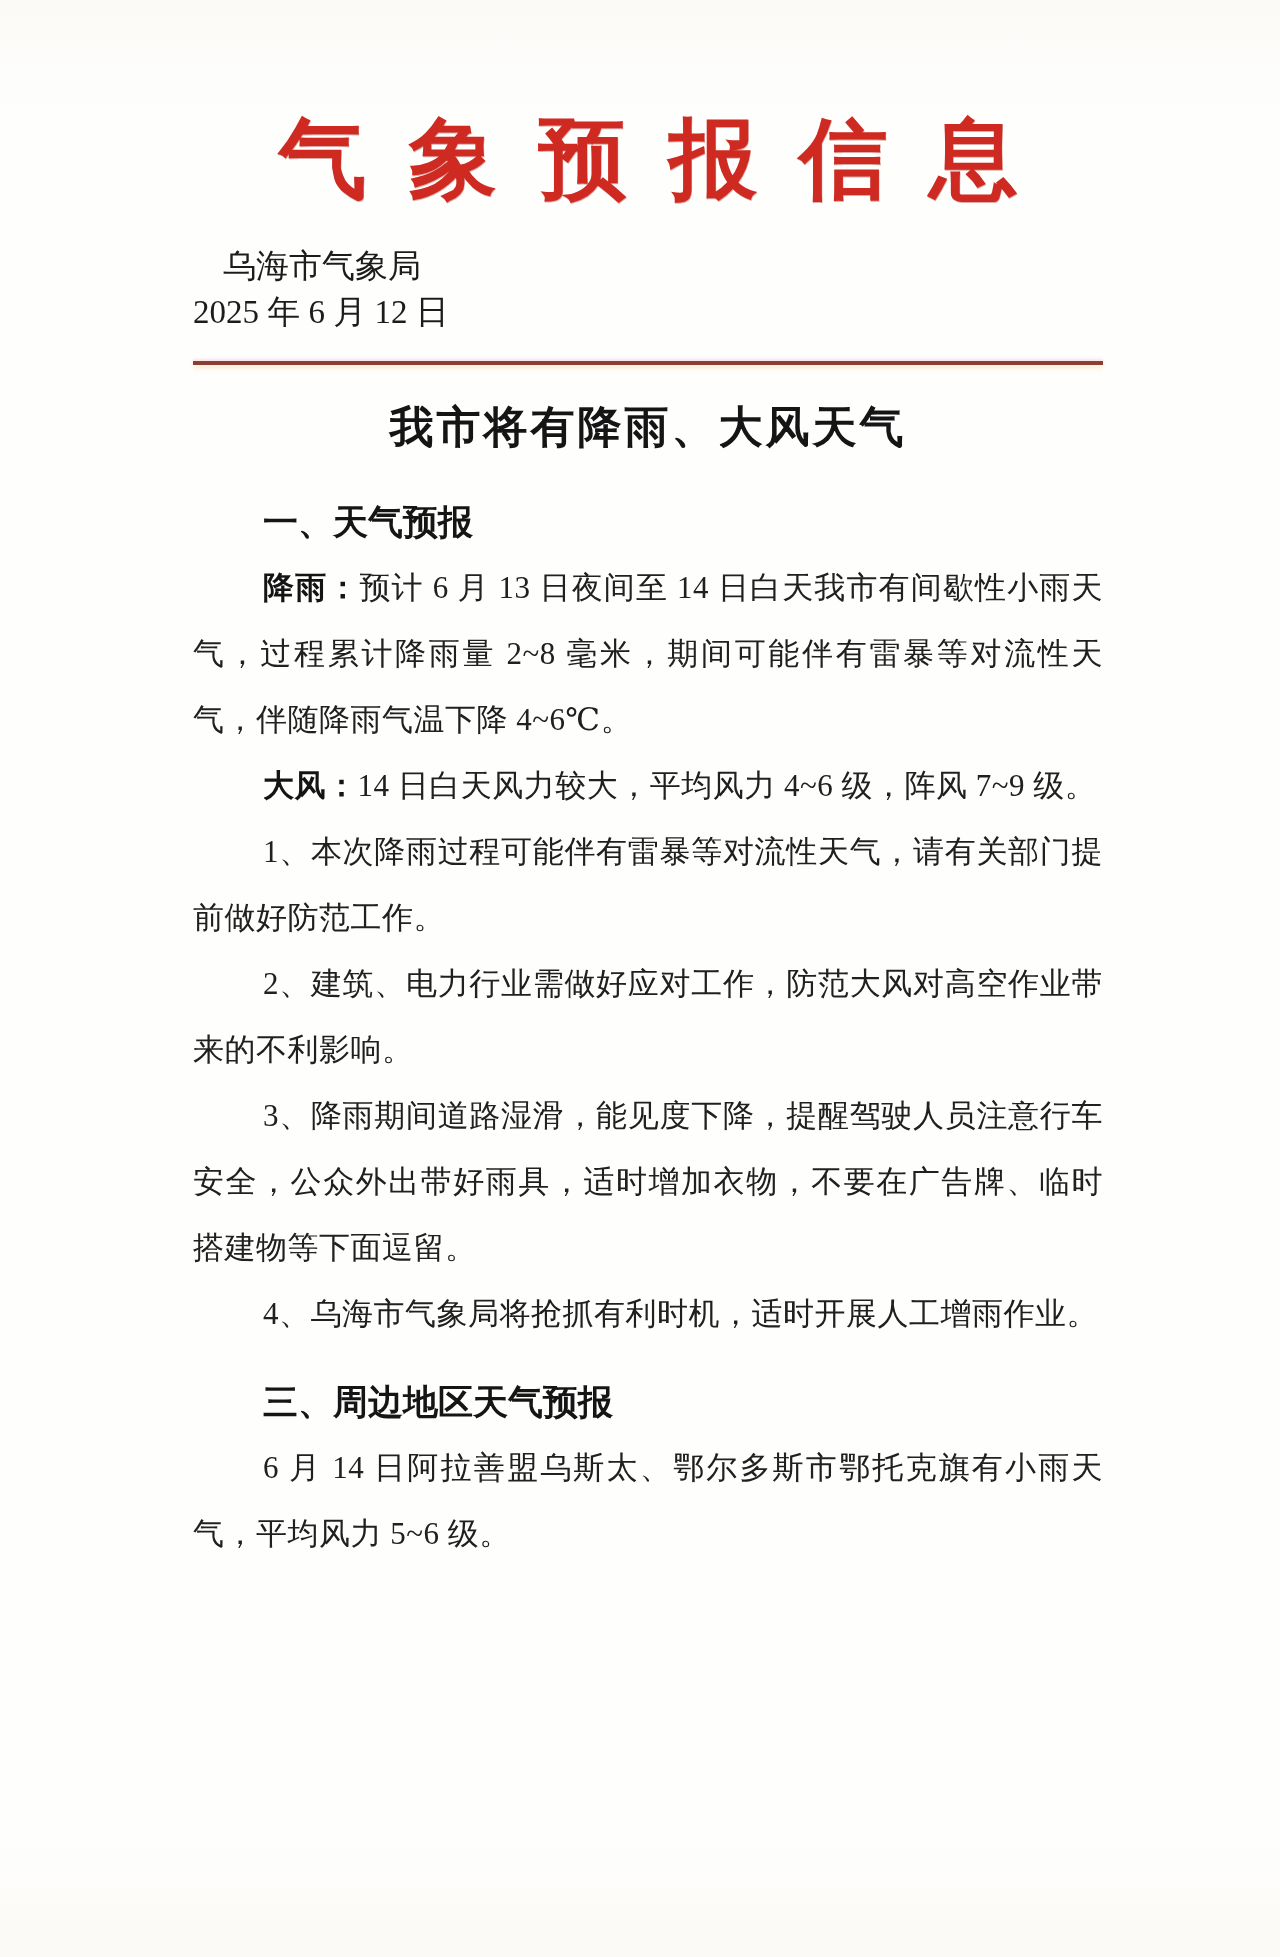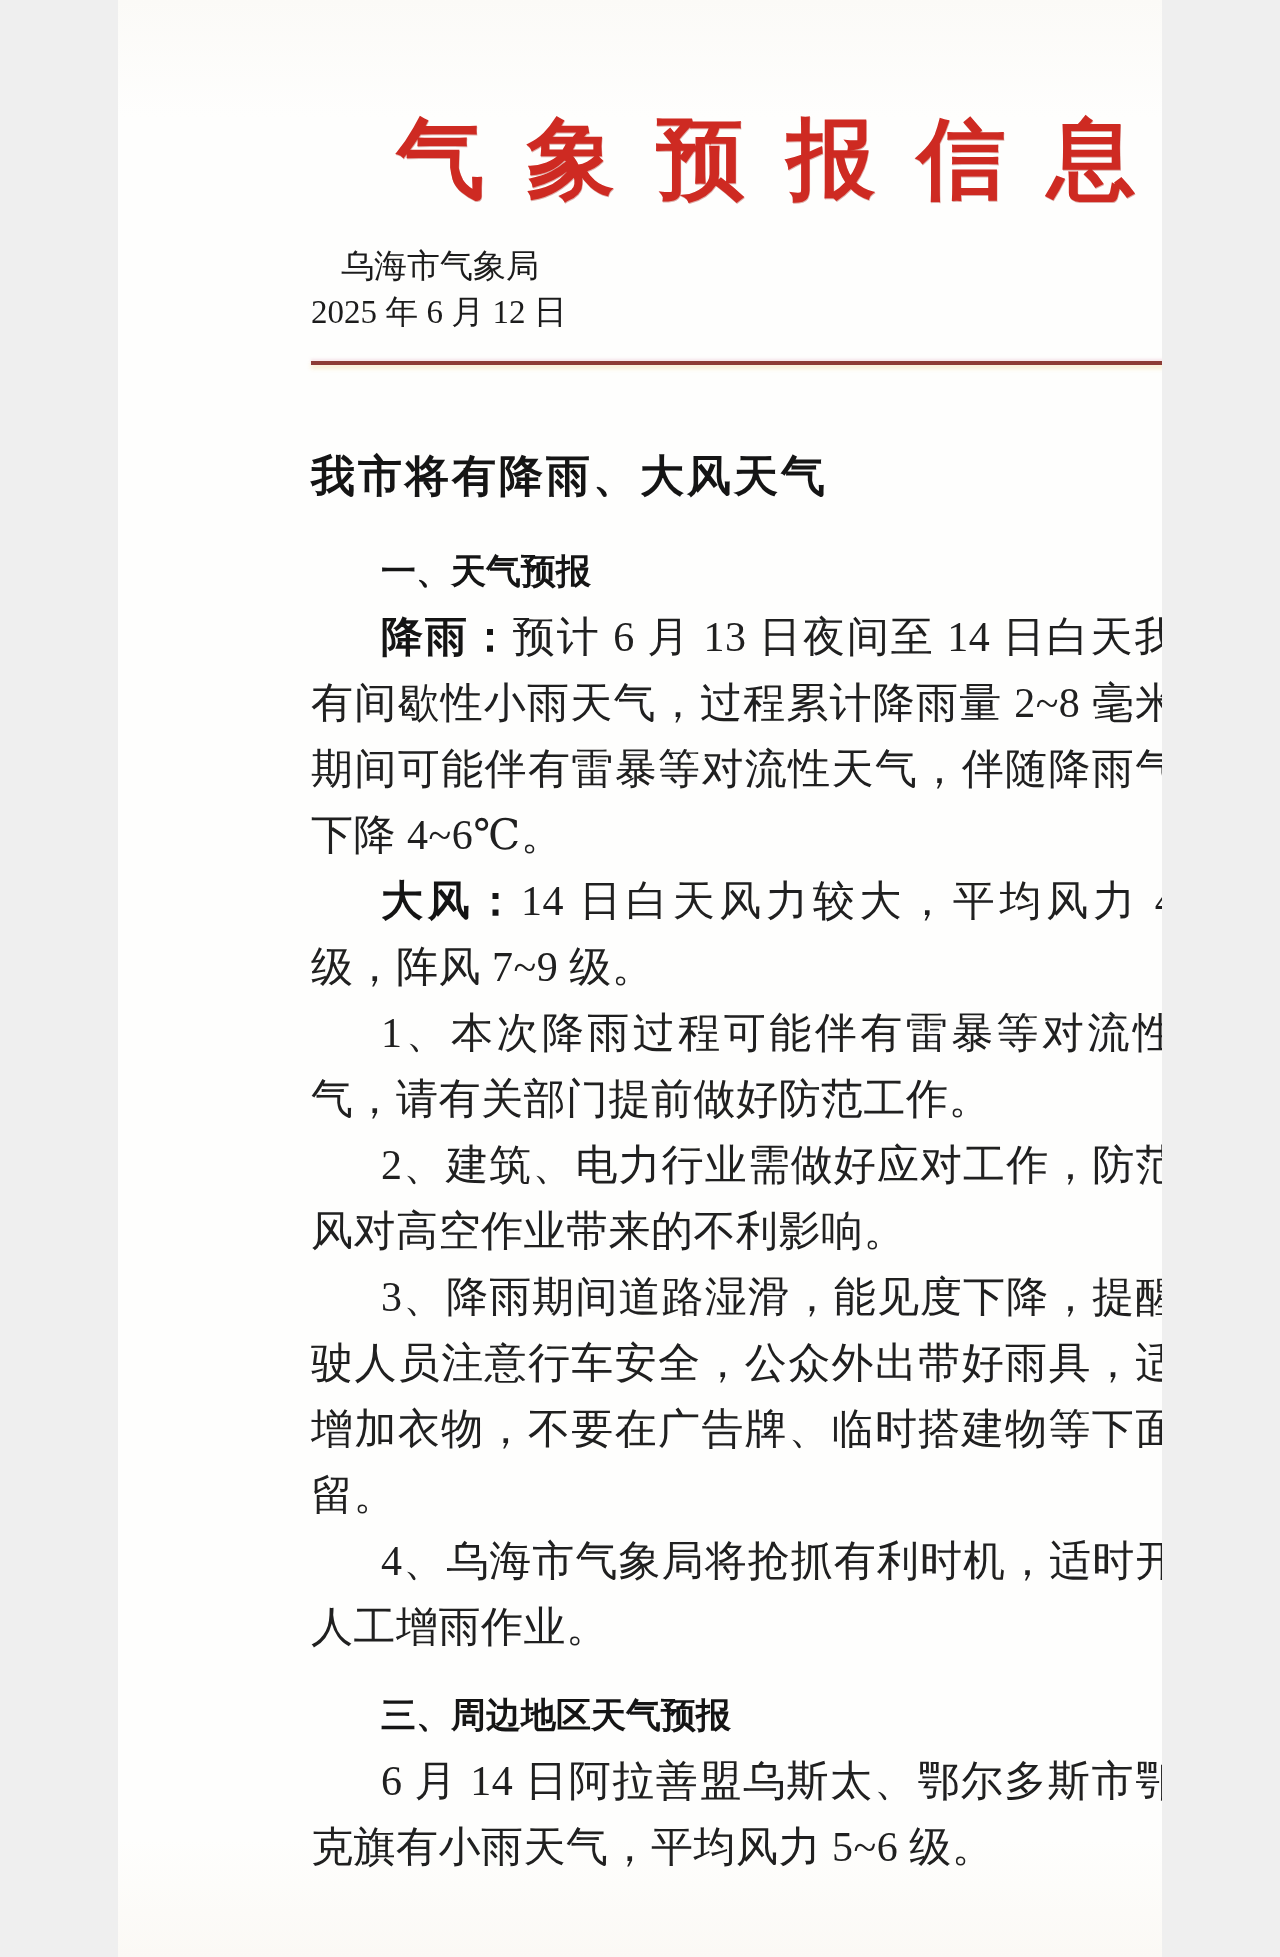--- a/index.html
+++ b/index.html
@@ -5,21 +5,21 @@
   :root {
     --title-red: #ce2a22;
     --divider-red: #8d3c36;
     --ink: #1c1c1c;
     --paper: #fdfcfa;
   }
   * { margin: 0; padding: 0; box-sizing: border-box; }
   html, body { background: #efefef; }
   .page {
     position: relative;
-    width: 1044px;
+    width: 1280px;
     height: 1957px;
     margin: 0 auto;
     background: var(--paper);
     background-image: linear-gradient(180deg, #fbfaf7 0%, #fefefd 6%, #fefefd 94%, #fbf9f5 100%);
     color: var(--ink);
     overflow: hidden;
     font-family: "Liberation Serif", "DejaVu Serif", serif;
   }
   .content {
     width: 910px;
@@ -61,39 +61,39 @@
   }
   .divider {
     margin-top: 26px;
     height: 4px;
     width: 100%;
     background: var(--divider-red);
     box-shadow: 0 3px 5px rgba(246, 232, 190, 0.9), 0 -2px 3px rgba(240, 210, 220, 0.55);
   }
   
   .bulletin-heading {
-    margin-top: 82px;
-    text-align: left;
+    margin-top: 33px;
+    text-align: center;
     font-family: "Liberation Sans", "DejaVu Sans", sans-serif;
     font-weight: bold;
     font-size: 44px;
     letter-spacing: 3px;
     color: #151515;
   }
   .section-title {
     margin-top: 22px;
     padding-left: 70px;
     font-family: "Liberation Sans", "DejaVu Sans", sans-serif;
     font-weight: bold;
     font-size: 35px;
     line-height: 66px;
     color: #151515;
   }
   .body-par {
-    font-size: 42px;
+    font-size: 31px;
     line-height: 66px;
     text-align: justify;
     text-indent: 70px;
     letter-spacing: 0.5px;
     color: #202020;
   }
   .body-par .lead {
     font-family: "Liberation Sans", "DejaVu Sans", sans-serif;
     font-weight: bold;
     color: #141414;

